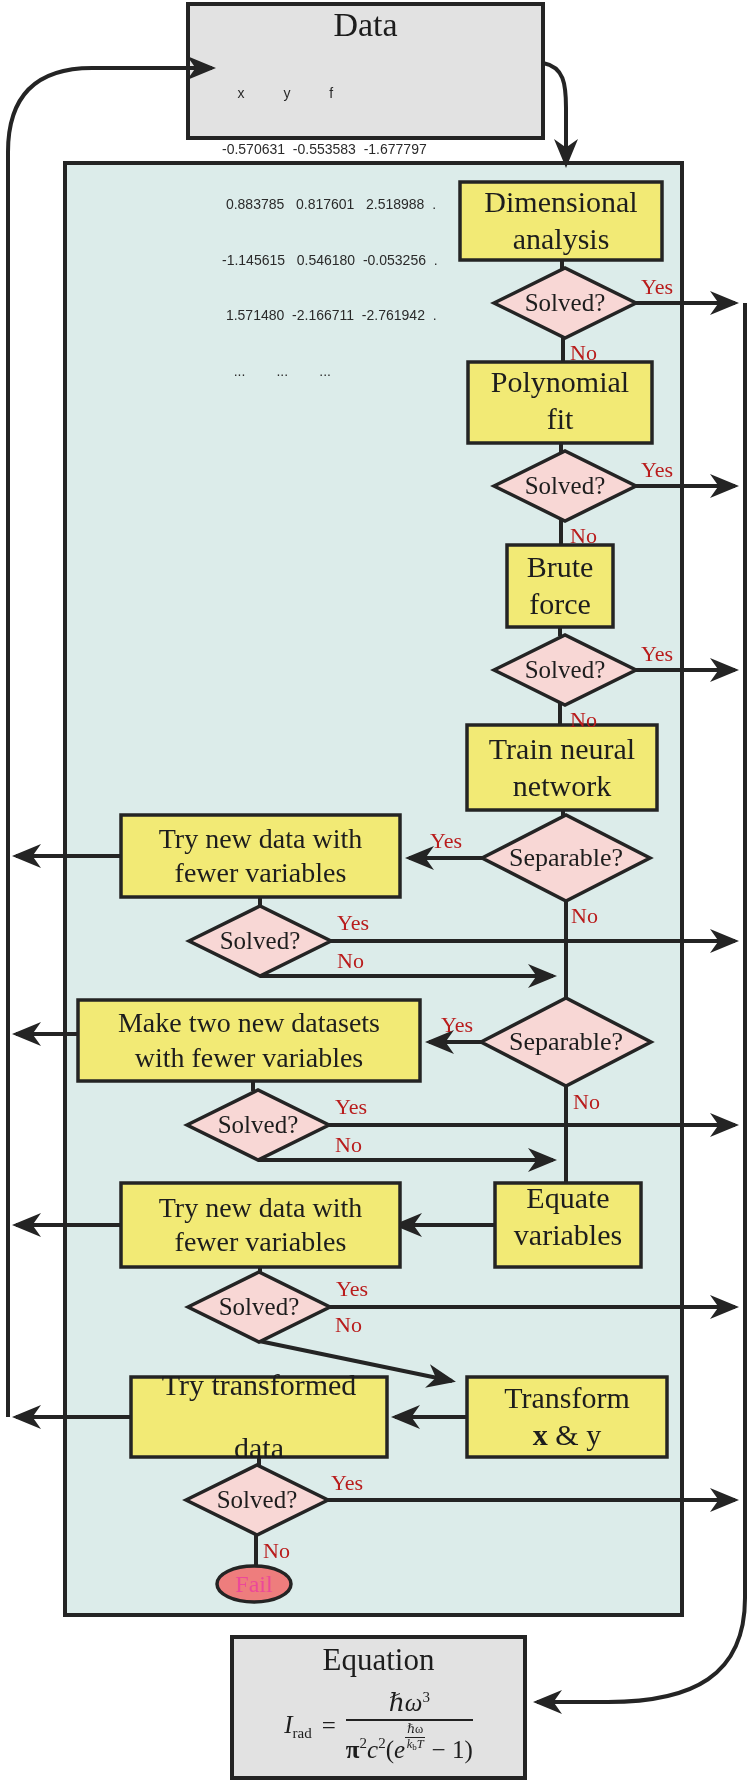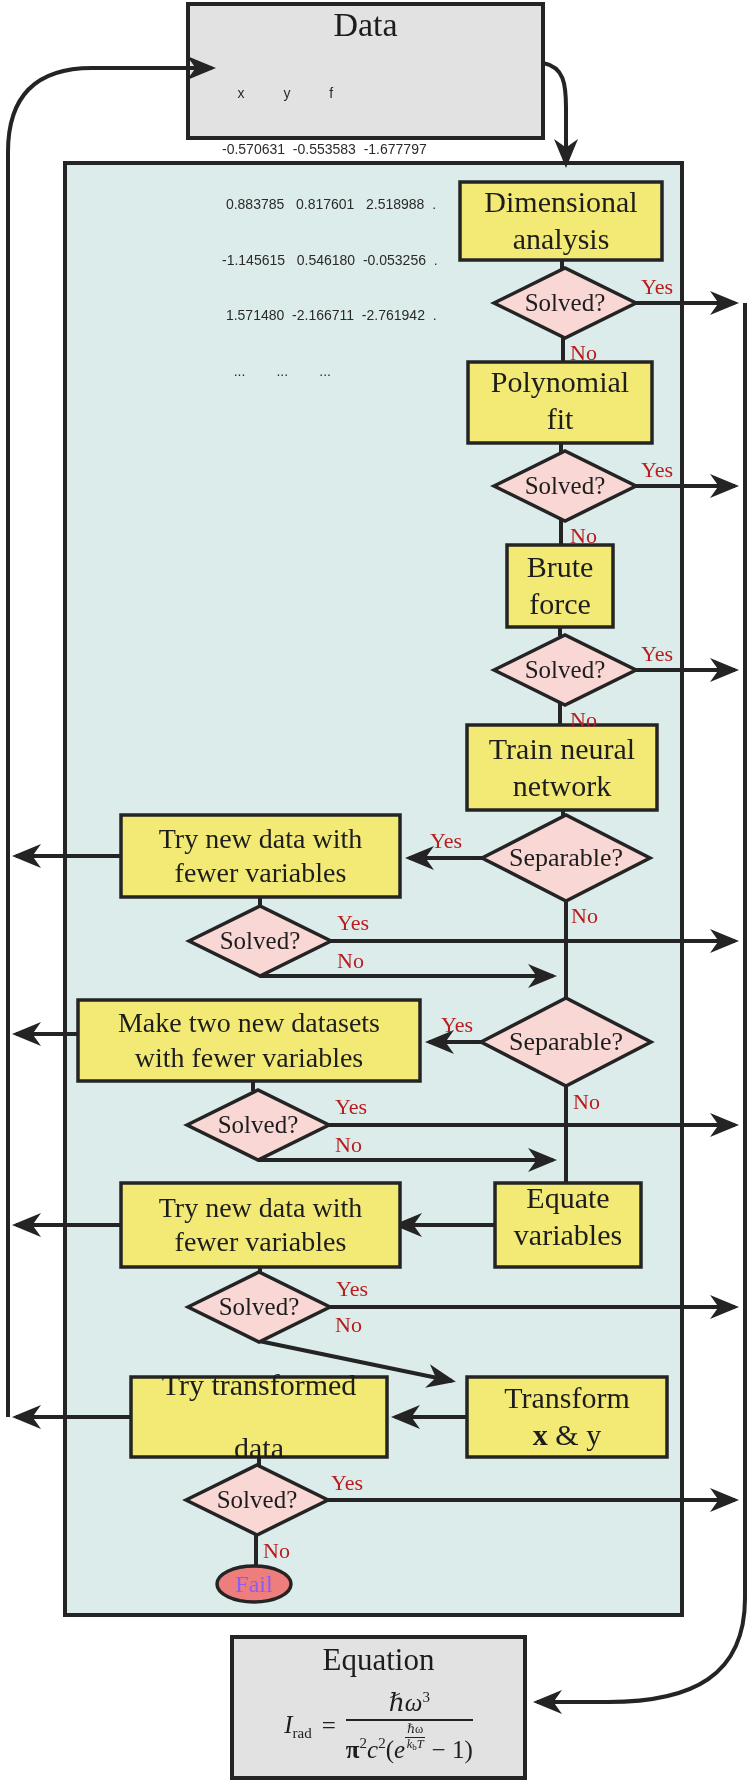--- a/index.html
+++ b/index.html
@@ -11,21 +11,21 @@
             text-align:center;font-size:30px;line-height:1.22;color:#1d1d1d;}
   .boxlabel.small{font-size:28px;}
   .dialabel{display:flex;align-items:center;justify-content:center;text-align:center;
             font-size:25px;color:#1d1d1d;}
   .dialabel.big{font-size:26px;}
   .branch{font-size:22px;color:#b91c1c;white-space:nowrap;}
   .datatitle{text-align:center;font-size:34px;color:#1d1d1d;}
   .datatable{font-family:Liberation Sans, sans-serif;
              font-size:14px;line-height:18.5px;white-space:pre;color:#2a2a2a;
              padding-left:34px;}
-  .faillabel{display:flex;align-items:center;justify-content:center;font-size:24px;color:#8b5cf6;}
+  .faillabel{display:flex;align-items:center;justify-content:center;font-size:24px;color:#ec4899;}
   .eqtitle{text-align:center;font-size:31px;color:#1d1d1d;}
   .formula{display:flex;align-items:center;justify-content:center;font-size:25px;color:#1d1d1d;}
   .formula i{font-style:italic;}
   .lhs-sub{font-size:15px;vertical-align:-5px;}
   .eqsign{padding:0 10px;}
   .frac{display:inline-block;text-align:center;vertical-align:middle;}
   .num{display:block;border-bottom:2.5px solid #222;padding:0 10px 2px 10px;}
   .den{display:block;padding-top:2px;}
   .pi{font-weight:bold;font-style:normal;}
   sup.e2{font-size:15px;}

